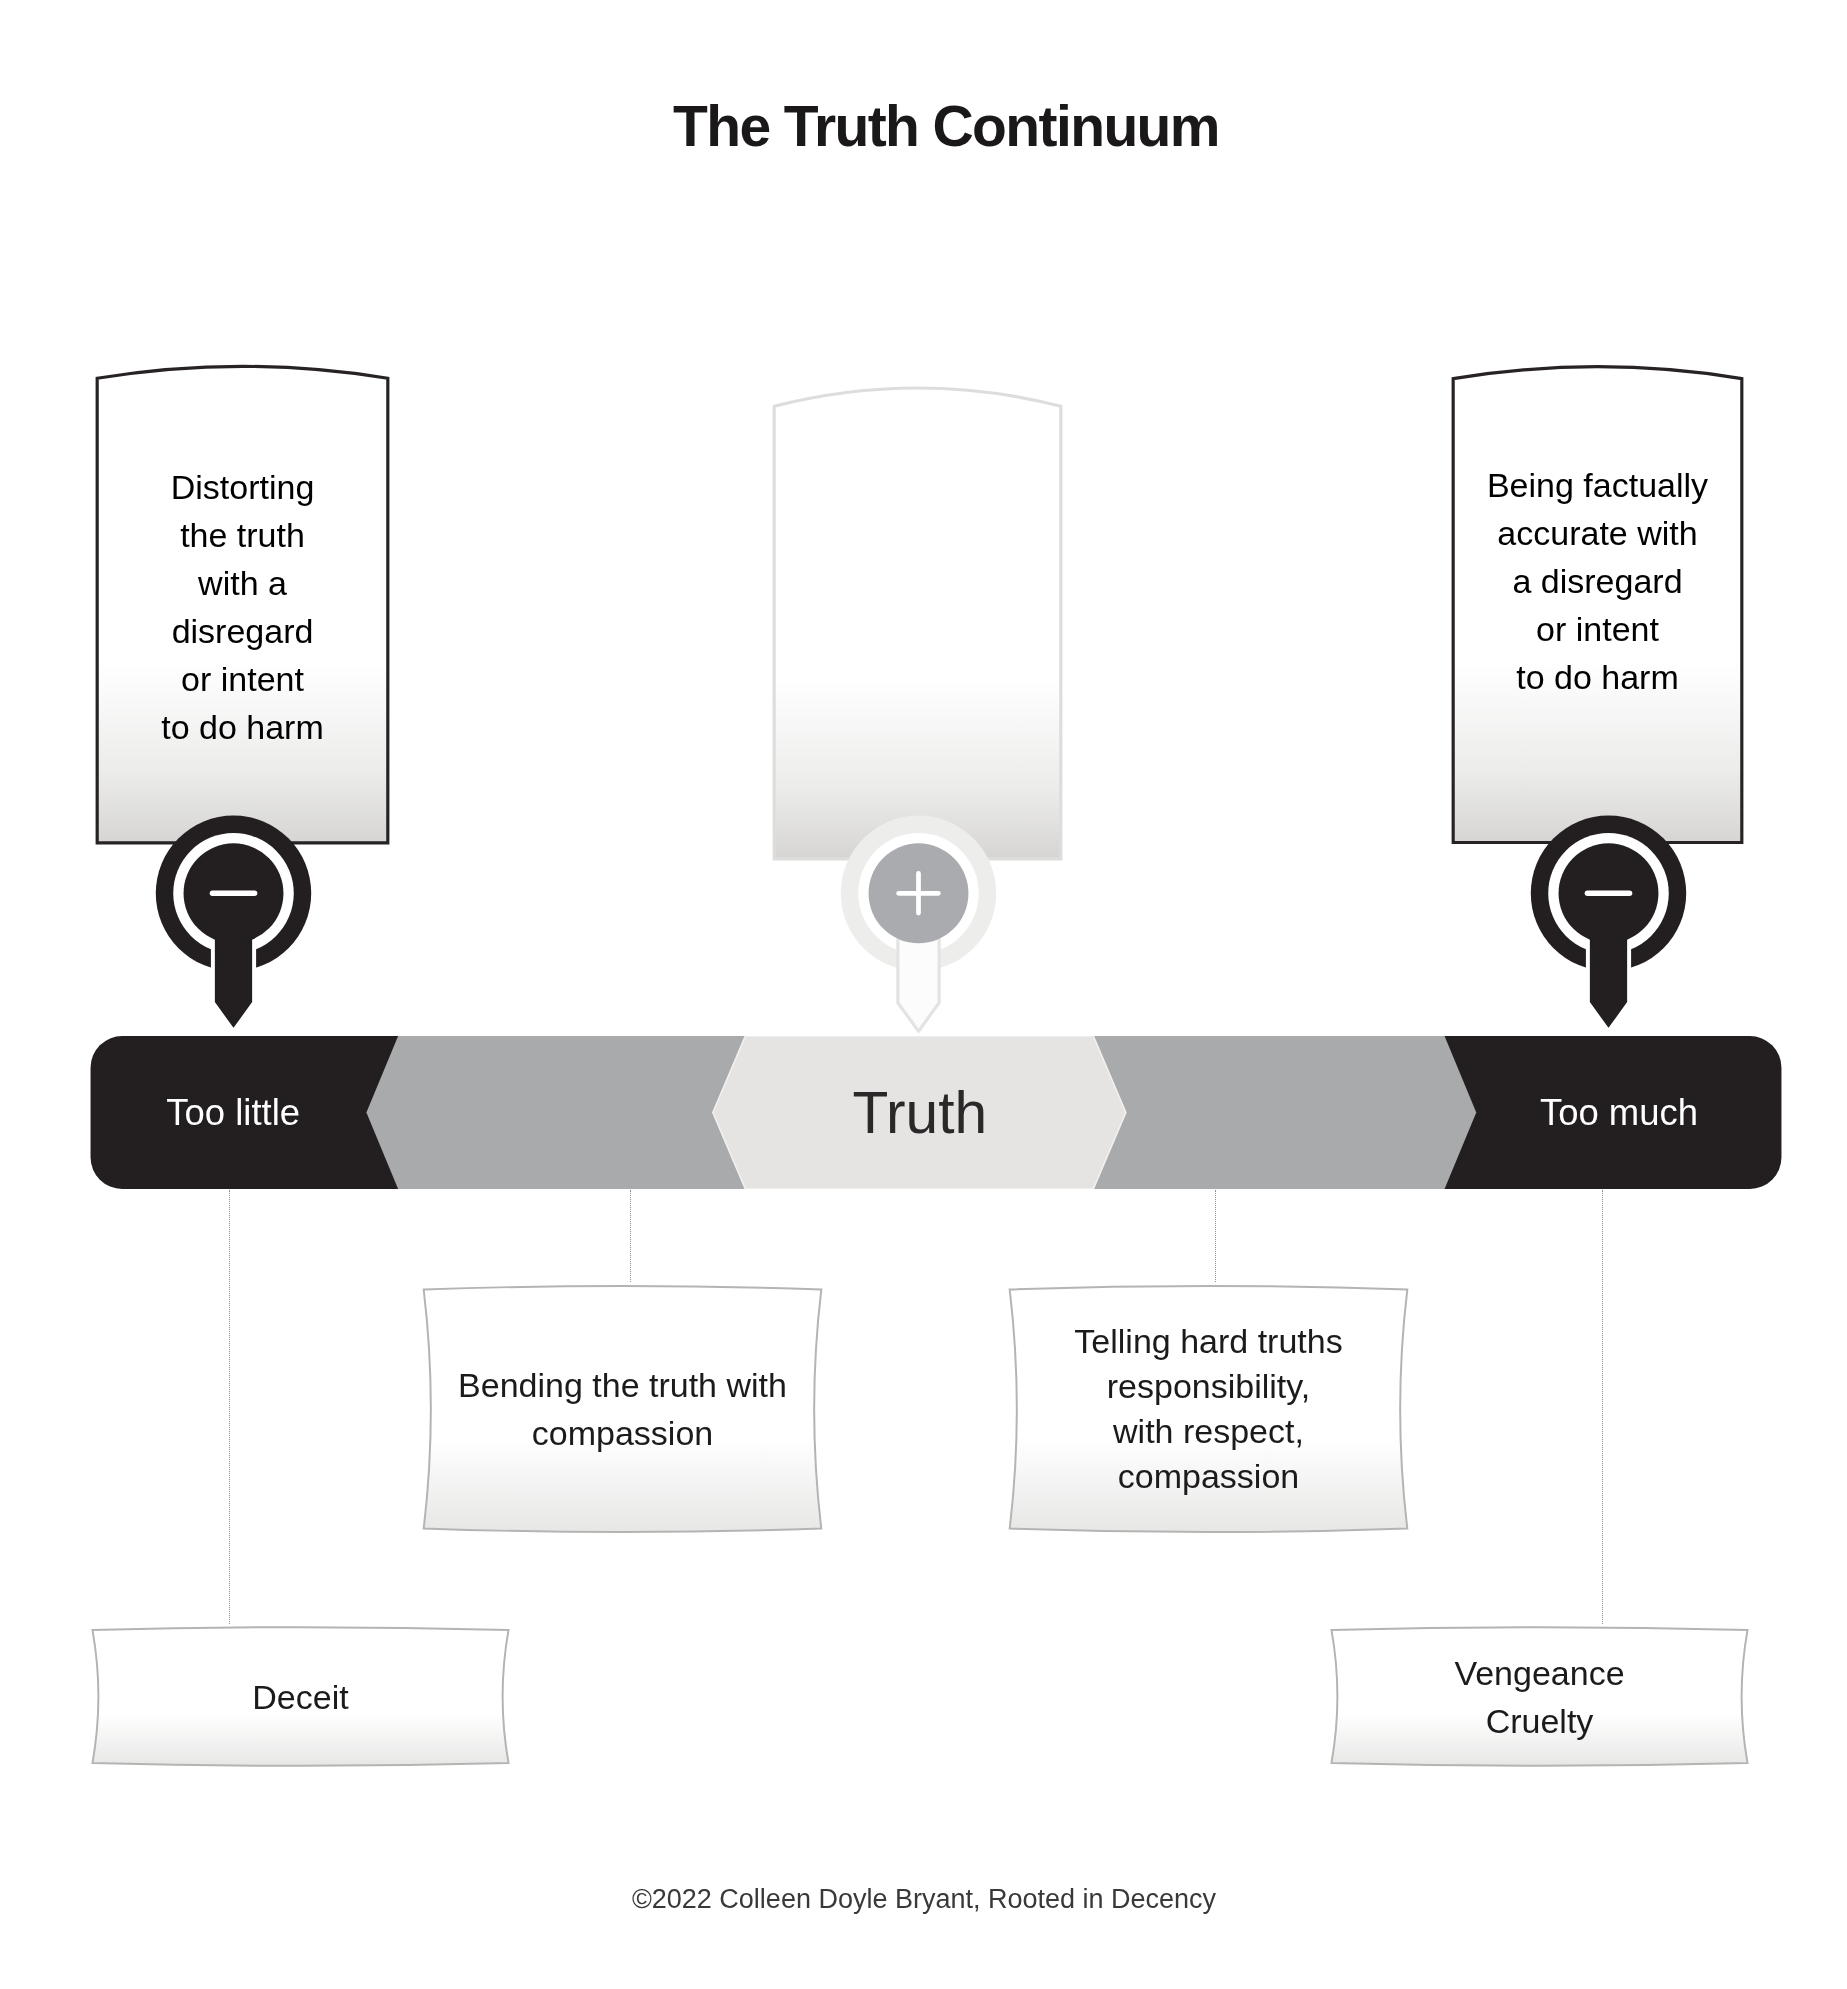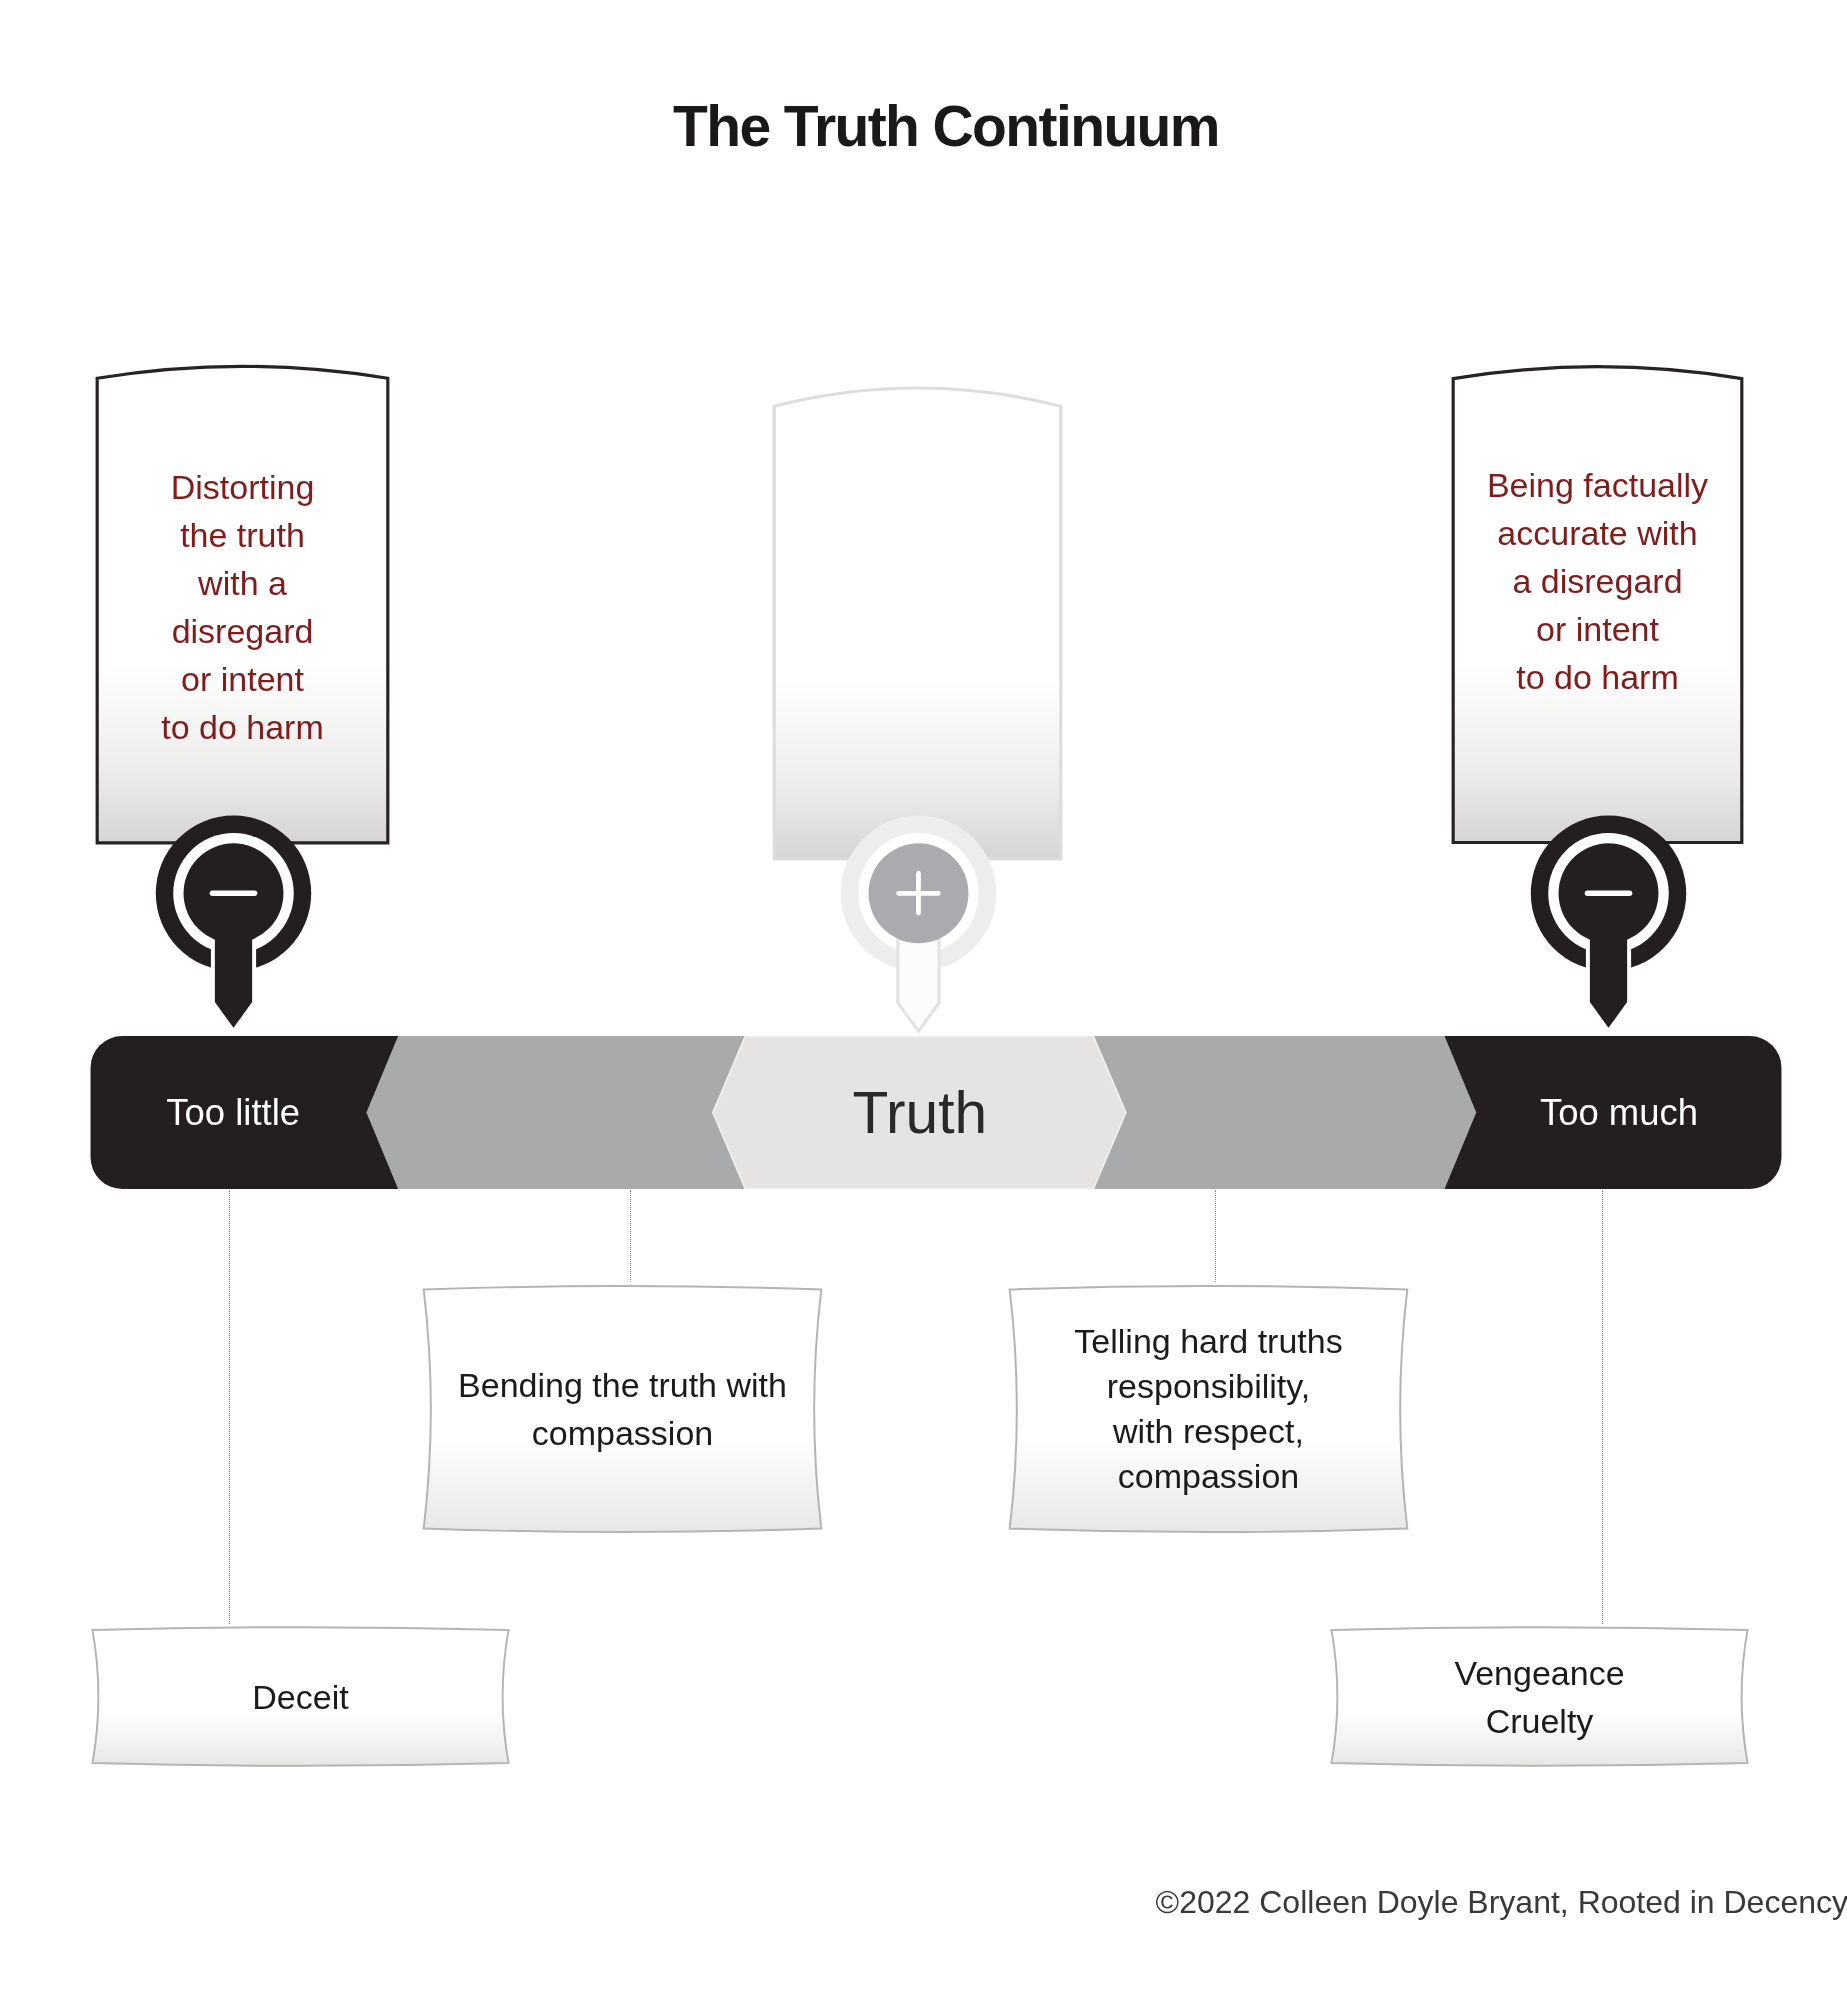--- a/index.html
+++ b/index.html
@@ -25,21 +25,21 @@
     padding-left:44px;
   }
 
   
   .tbox{overflow:visible;}
   .tbox svg{position:absolute; left:0; top:0; overflow:visible;}
   .tbox-text{
     position:absolute; left:0; top:0; width:100%;
     text-align:center;
     font-size:34px; line-height:48px;
-    color:#7f1d1d;
+    color:#000000;
   }
   .tbox-text div{display:block;}
 
   
   .sbox svg{position:absolute; left:0; top:0; overflow:visible;}
   .sbox-text{
     position:absolute; left:0; top:0; width:100%; height:100%;
     display:flex; flex-direction:column; justify-content:center;
     text-align:center;
     font-size:34px; line-height:48px;
@@ -60,22 +60,22 @@
   }
   .bar-label-dark{
     fill:#2b2829;
     font-family:"Liberation Sans", sans-serif;
     font-size:74px;
   }
 
   
   #footer{
     top:1884px; left:0; width:1848px;
-    text-align:right;
-    font-size:32px;
+    text-align:center;
+    font-size:27px;
     color:#39393b;
   }
 </style>
 </head>
 <body>
 
 <div id="canvas">
 
   <svg width="0" height="0" style="position:absolute" aria-hidden="true">
     <defs>

